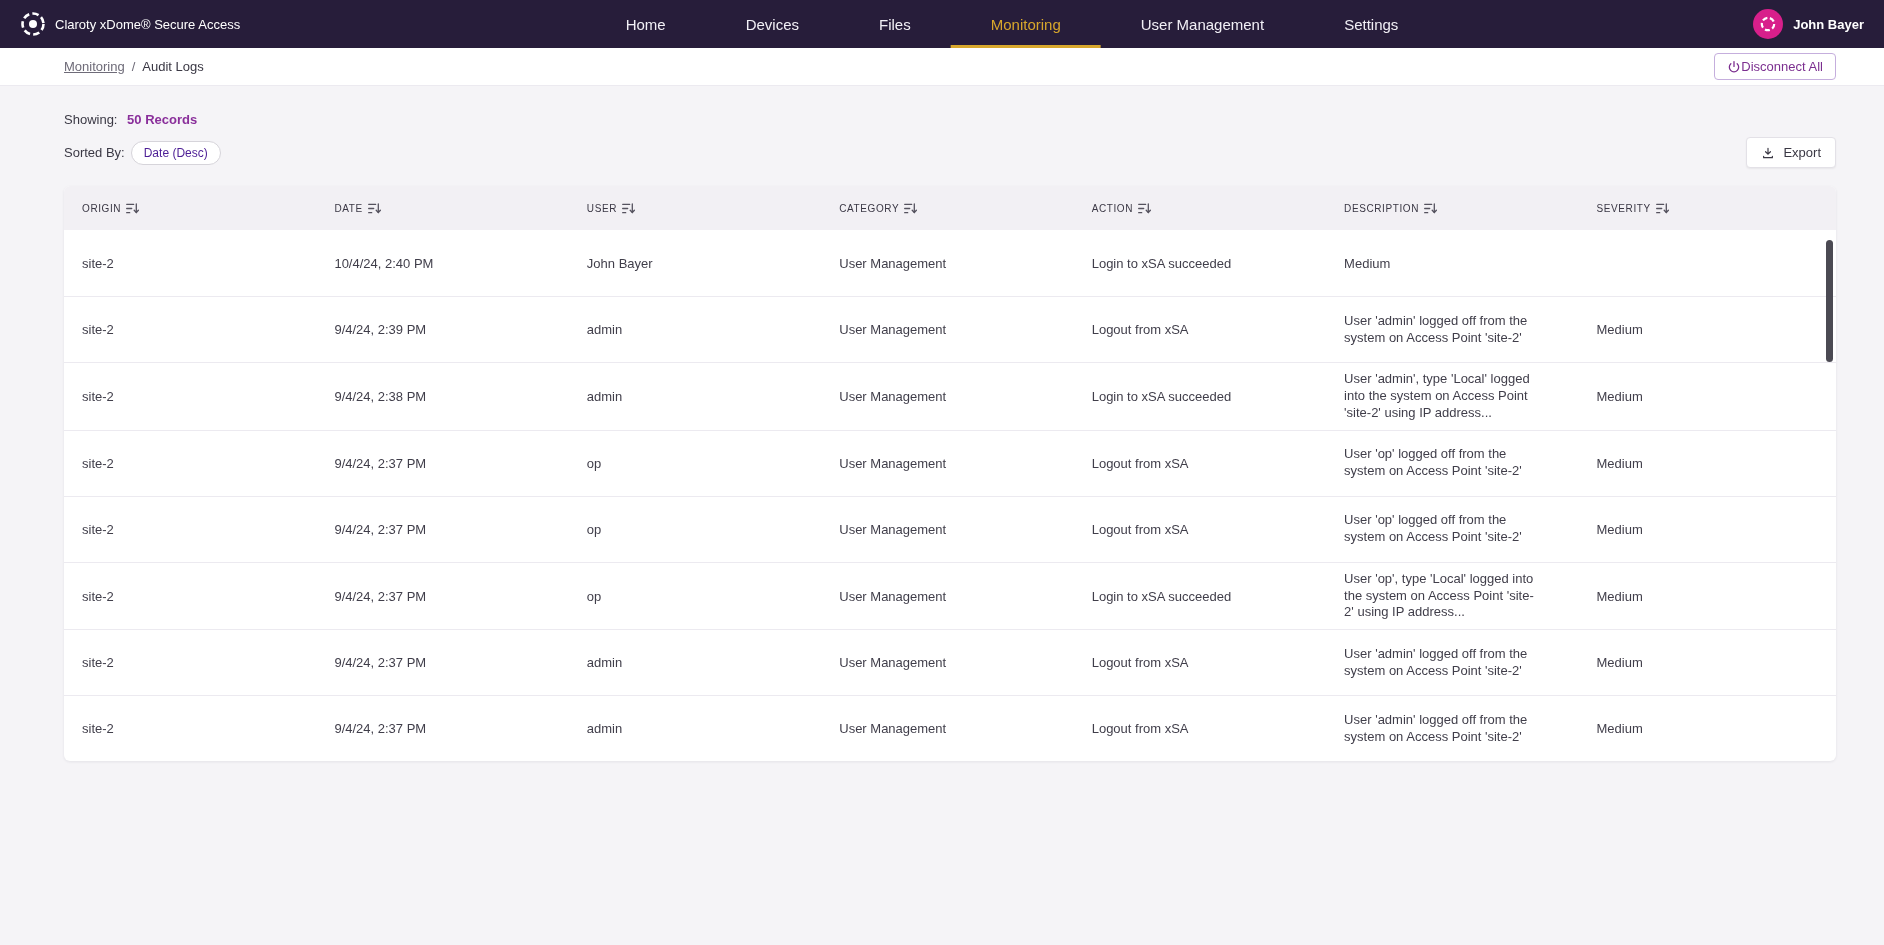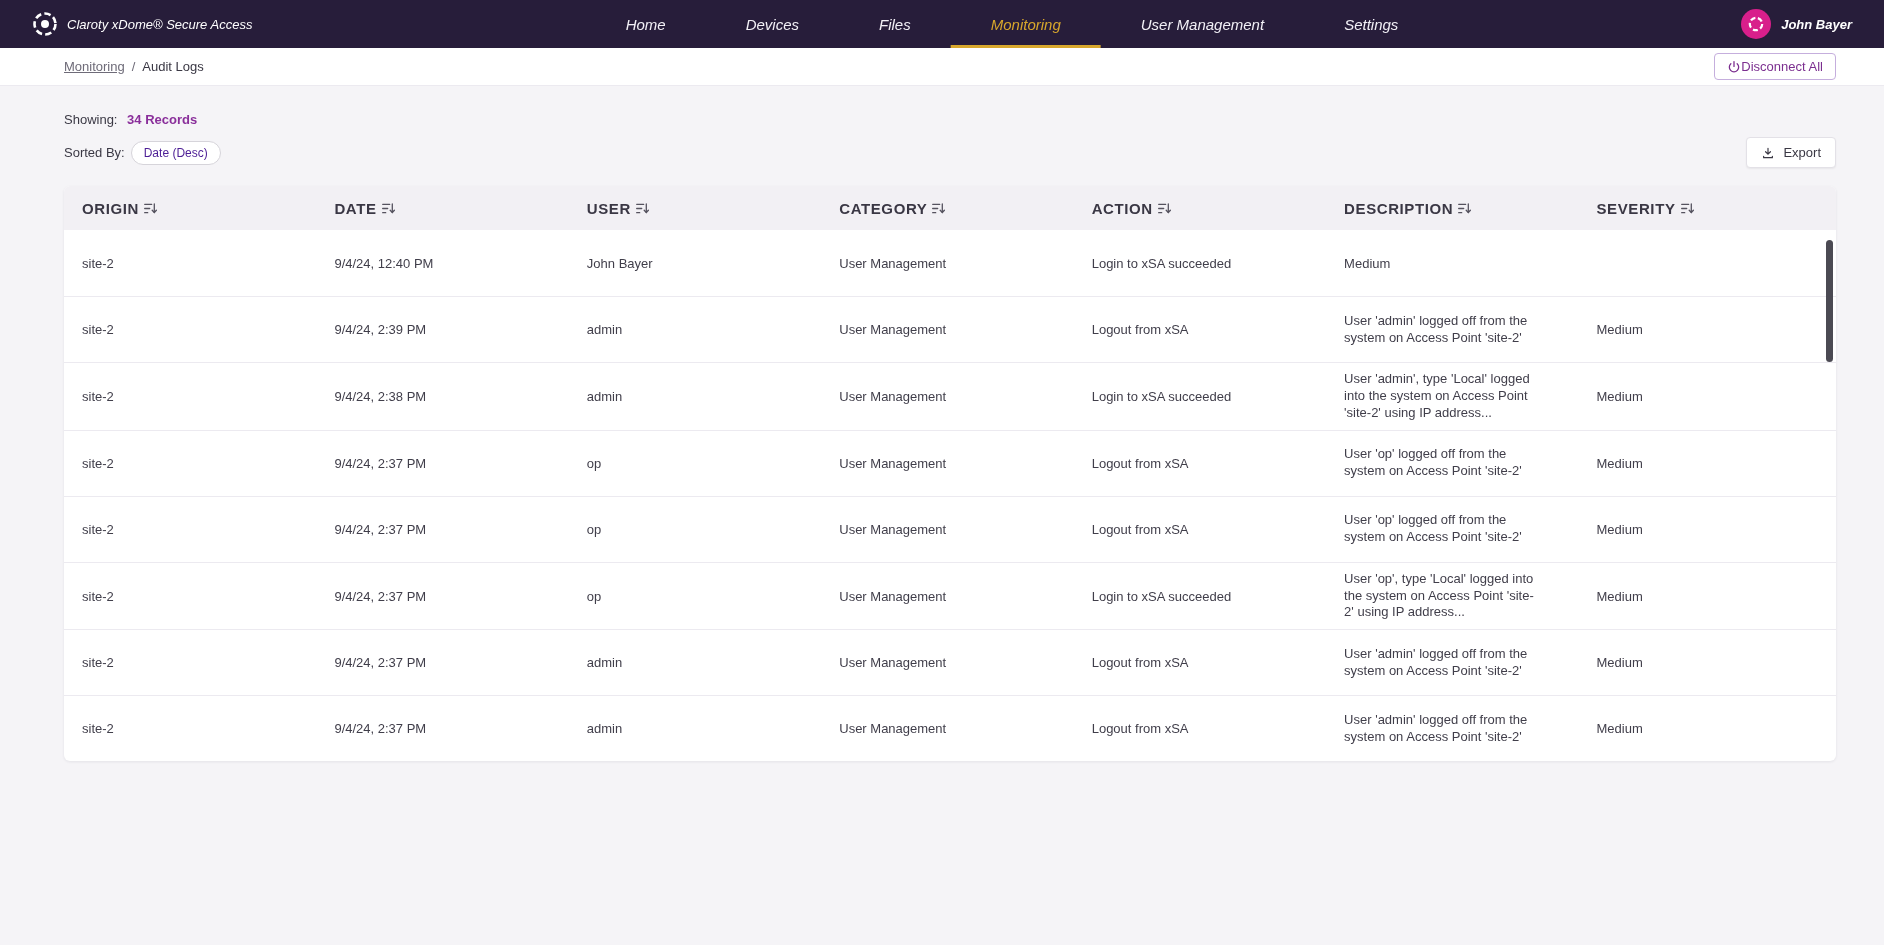--- a/index.html
+++ b/index.html
@@ -7,21 +7,21 @@
   body {
     background:#f5f4f7;
     font-family:"Liberation Sans", sans-serif;
     overflow:hidden;
     color:#3a3844;
   }
 
   
   .navbar {
     height:48px; background:#271d3a; display:flex; align-items:center;
-    position:relative; padding:0 32px; color:#fff;font-style:italic;
+    position:relative; padding:0 20px; color:#fff;
   }
   .brand { display:flex; align-items:center; gap:9px; font-size:13px; color:#fff; white-space:nowrap; }
   .nav {
     position:absolute; left:50%; transform:translateX(-50%); margin-left:70px;
     height:100%; display:flex;
   }
   .nav-item {
     height:100%; display:flex; align-items:center; padding:0 40px;
     font-size:15px; color:#f2f0f6; cursor:pointer; text-decoration:none;
     border-bottom:3px solid transparent; border-top:3px solid transparent; white-space:nowrap;
@@ -70,21 +70,21 @@
   .table-card {
     position:relative; background:#fff; border-radius:6px;
     box-shadow:0 1px 3px rgba(30,20,50,0.08); overflow:hidden;
   }
   .thead {
     display:grid; grid-template-columns:repeat(6, 1fr) 1.02fr;
     background:#f2f0f4; height:44px; align-items:center;
   }
   .th {
     display:flex; align-items:center; gap:5px; padding:0 12px 0 18px;
-    font-size:15px; font-weight:bold; letter-spacing:0.6px; color:#3a3744; cursor:pointer;
+    font-size:10px; font-weight:normal; letter-spacing:0.6px; color:#3a3744; cursor:pointer;
     white-space:nowrap;
   }
   .tr {
     display:grid; grid-template-columns:repeat(6, 1fr) 1.02fr;
     min-height:66px; align-items:center; border-top:1px solid #eceaf0; cursor:pointer;
   }
   .tbody .tr:first-child { border-top:none; }
   .td { padding:8px 12px 8px 18px; font-size:13px; color:#403e4a; }
   .td-description span { display:block; max-width:198px; line-height:1.3; }
   .scroll-thumb {
@@ -140,21 +140,21 @@
       </svg>
     </span>
     <span>Disconnect All</span>
   </button>
 </div>
 
 <main class="content">
 
   <div class="showing-line">
     <span>Showing:</span>
-    <span class="records">34 Records</span>
+    <span class="records">50 Records</span>
   </div>
 
   <div class="sorted-row">
     <div class="sorted-line">
       <span>Sorted By:</span>
       <span class="chip">Date (Desc)</span>
     </div>
     <button class="export-btn">
       <span class="icon">
         <svg width="14" height="14" viewBox="0 0 24 24" fill="none" stroke="#3a3844" stroke-width="2" stroke-linecap="round" stroke-linejoin="round">
@@ -250,21 +250,21 @@
               <path d="M10.3 1v8.5"></path>
               <path d="M10.3 9.5L8.2 7.2M10.3 9.5l2.1-2.3"></path>
             </svg>
           </span>
       </div>
     </div>
 
     <div class="tbody">
       <div class="tr">
         <div class="td">site-2</div>
-        <div class="td">9/4/24, 12:40 PM</div>
+        <div class="td">10/4/24, 2:40 PM</div>
         <div class="td">John Bayer</div>
         <div class="td">User Management</div>
         <div class="td">Login to xSA succeeded</div>
         <div class="td">Medium</div>
       </div>
 
       <div class="tr">
         <div class="td">site-2</div>
         <div class="td">9/4/24, 2:39 PM</div>
         <div class="td">admin</div>

